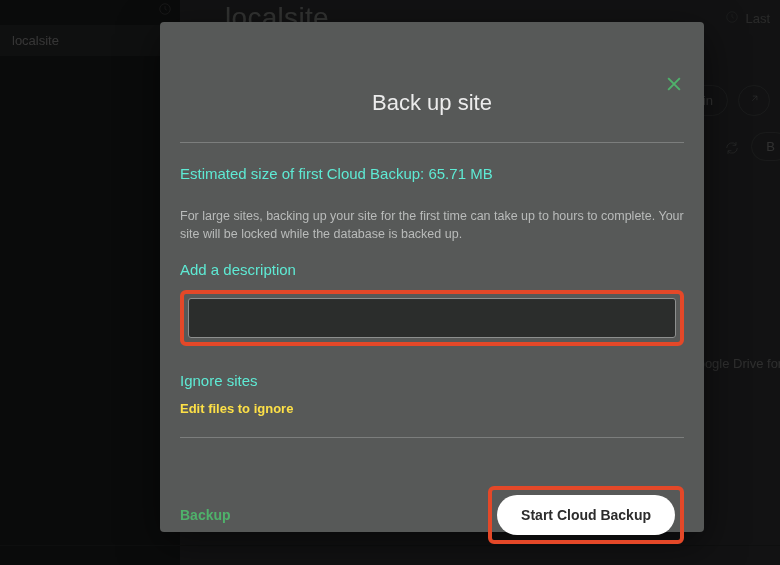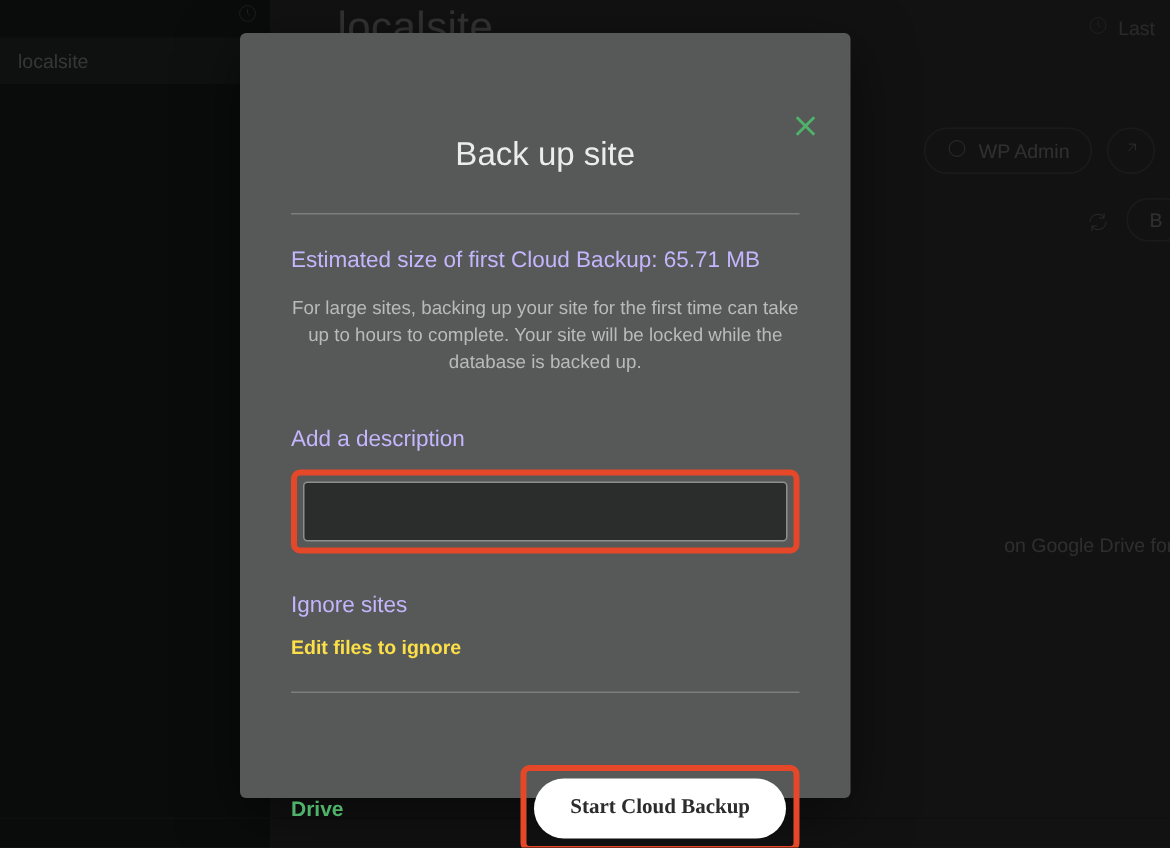--- a/index.html
+++ b/index.html
@@ -51,43 +51,42 @@
 
     
     .overlay {
       position:absolute; inset:0;
       background:rgba(0,0,0,0.30);
     }
 
     
     .modal {
       position:absolute; left:160px; top:22px;
-      width:407px; height:510px;
+      width:544px; height:510px;
       background:#575958; color:#e6e6e5;
       border-radius:4px;
       box-shadow:0 12px 40px rgba(0,0,0,.5);
-      padding:0 34px;
+      padding:0 20px;
     }
     .modal .close-icon {
       position:absolute; right:20px; top:52px; cursor:pointer;
     }
     .modal .close-icon svg{width:20px;height:20px;stroke:#4fb26b;stroke-width:2.3;}
     .modal-title {
       text-align:center; font-size:22px; font-weight:400;
       color:#ececec; padding-top:68px; padding-bottom:26px;
     }
     .divider { height:1px; background:#7c7e7d; }
     .section-heading {
-      font-size:15px; color:#c4b5fd; font-weight:500;
+      font-size:15px; color:#5eead4; font-weight:500;
       margin-top:22px;
     }
     .section-sub {
       font-size:12.5px; color:#b9bbba; line-height:1.45;
-      margin-top:14px;
-      text-align:center;
+      margin-top:25px;
     }
 
     
     .hl-input {
       position:relative; margin-top:12px;
       border:4px solid #e44828; border-radius:6px;
       padding:4px;
     }
     .hl-input input {
       width:100%; height:40px;
@@ -112,21 +111,20 @@
     }
     .hl-action {
       border:4px solid #e44828; border-radius:6px;
       padding:5px;
     }
     .start-btn {
       background:#ffffff; color:#2c2c2c;
       border:none; border-radius:24px;
       padding:12px 24px; font-size:14px; font-weight:700;
       cursor:pointer;
-      font-family:Liberation Serif, serif;
     }
   </style>
 </head>
 <body>
 
 <div class="bg">
   <div class="sidebar">
     <div class="sidebar-site">
       <span>localsite</span>
     </div>
@@ -194,32 +192,32 @@
         <path d="M5 5l14 14M19 5L5 19"></path>
       </svg>
   </span>
 
   <div class="modal-title">Back up site</div>
   <div class="divider"></div>
 
   <div class="section-heading">Estimated size of first Cloud Backup: 65.71 MB</div>
   <div class="section-sub">For large sites, backing up your site for the first time can take up to hours to complete. Your site will be locked while the database is backed up.</div>
 
-  <div class="section-heading" style="margin-top:34px;">Add a description</div>
+  <div class="section-heading" style="margin-top:18px;">Add a description</div>
   <div class="hl-input">
     <input type="text" value="" style="">
   </div>
 
   <div class="ignore-block">
     <div class="section-heading" style="margin-top:0;">Ignore sites</div>
     <span class="link-green">Edit files to ignore</span>
   </div>
 
   <div class="divider" style="margin-top:20px;"></div>
 
   <div class="actions">
-    <span class="cancel">Drive</span>
+    <span class="cancel">Backup</span>
     <span class="hl-action">
       <button class="start-btn">Start Cloud Backup</button>
     </span>
   </div>
 
 </div>
 
 </body></html>

